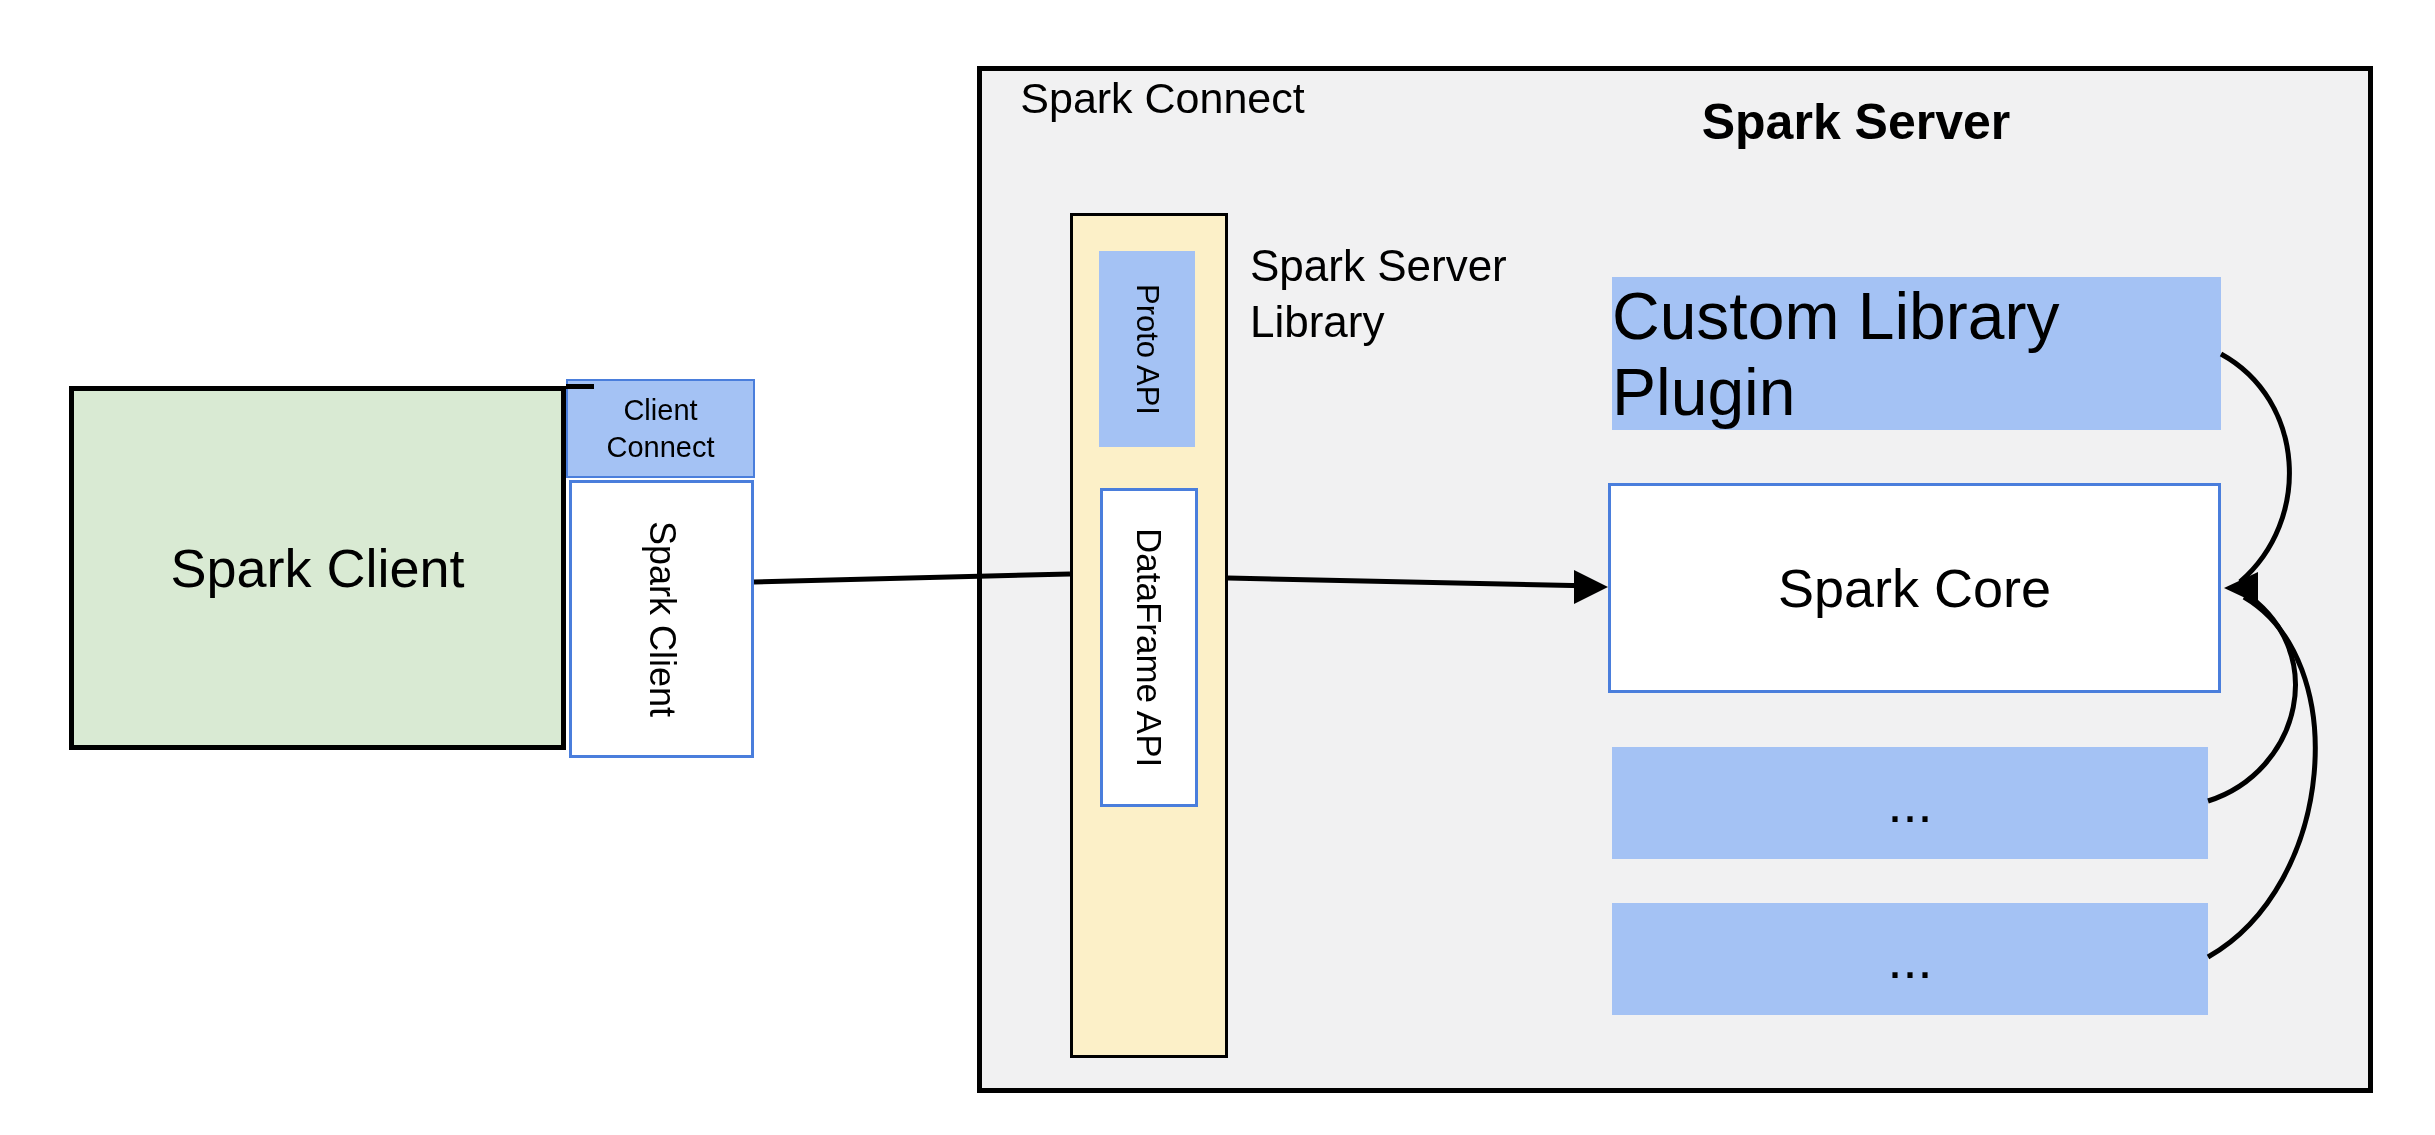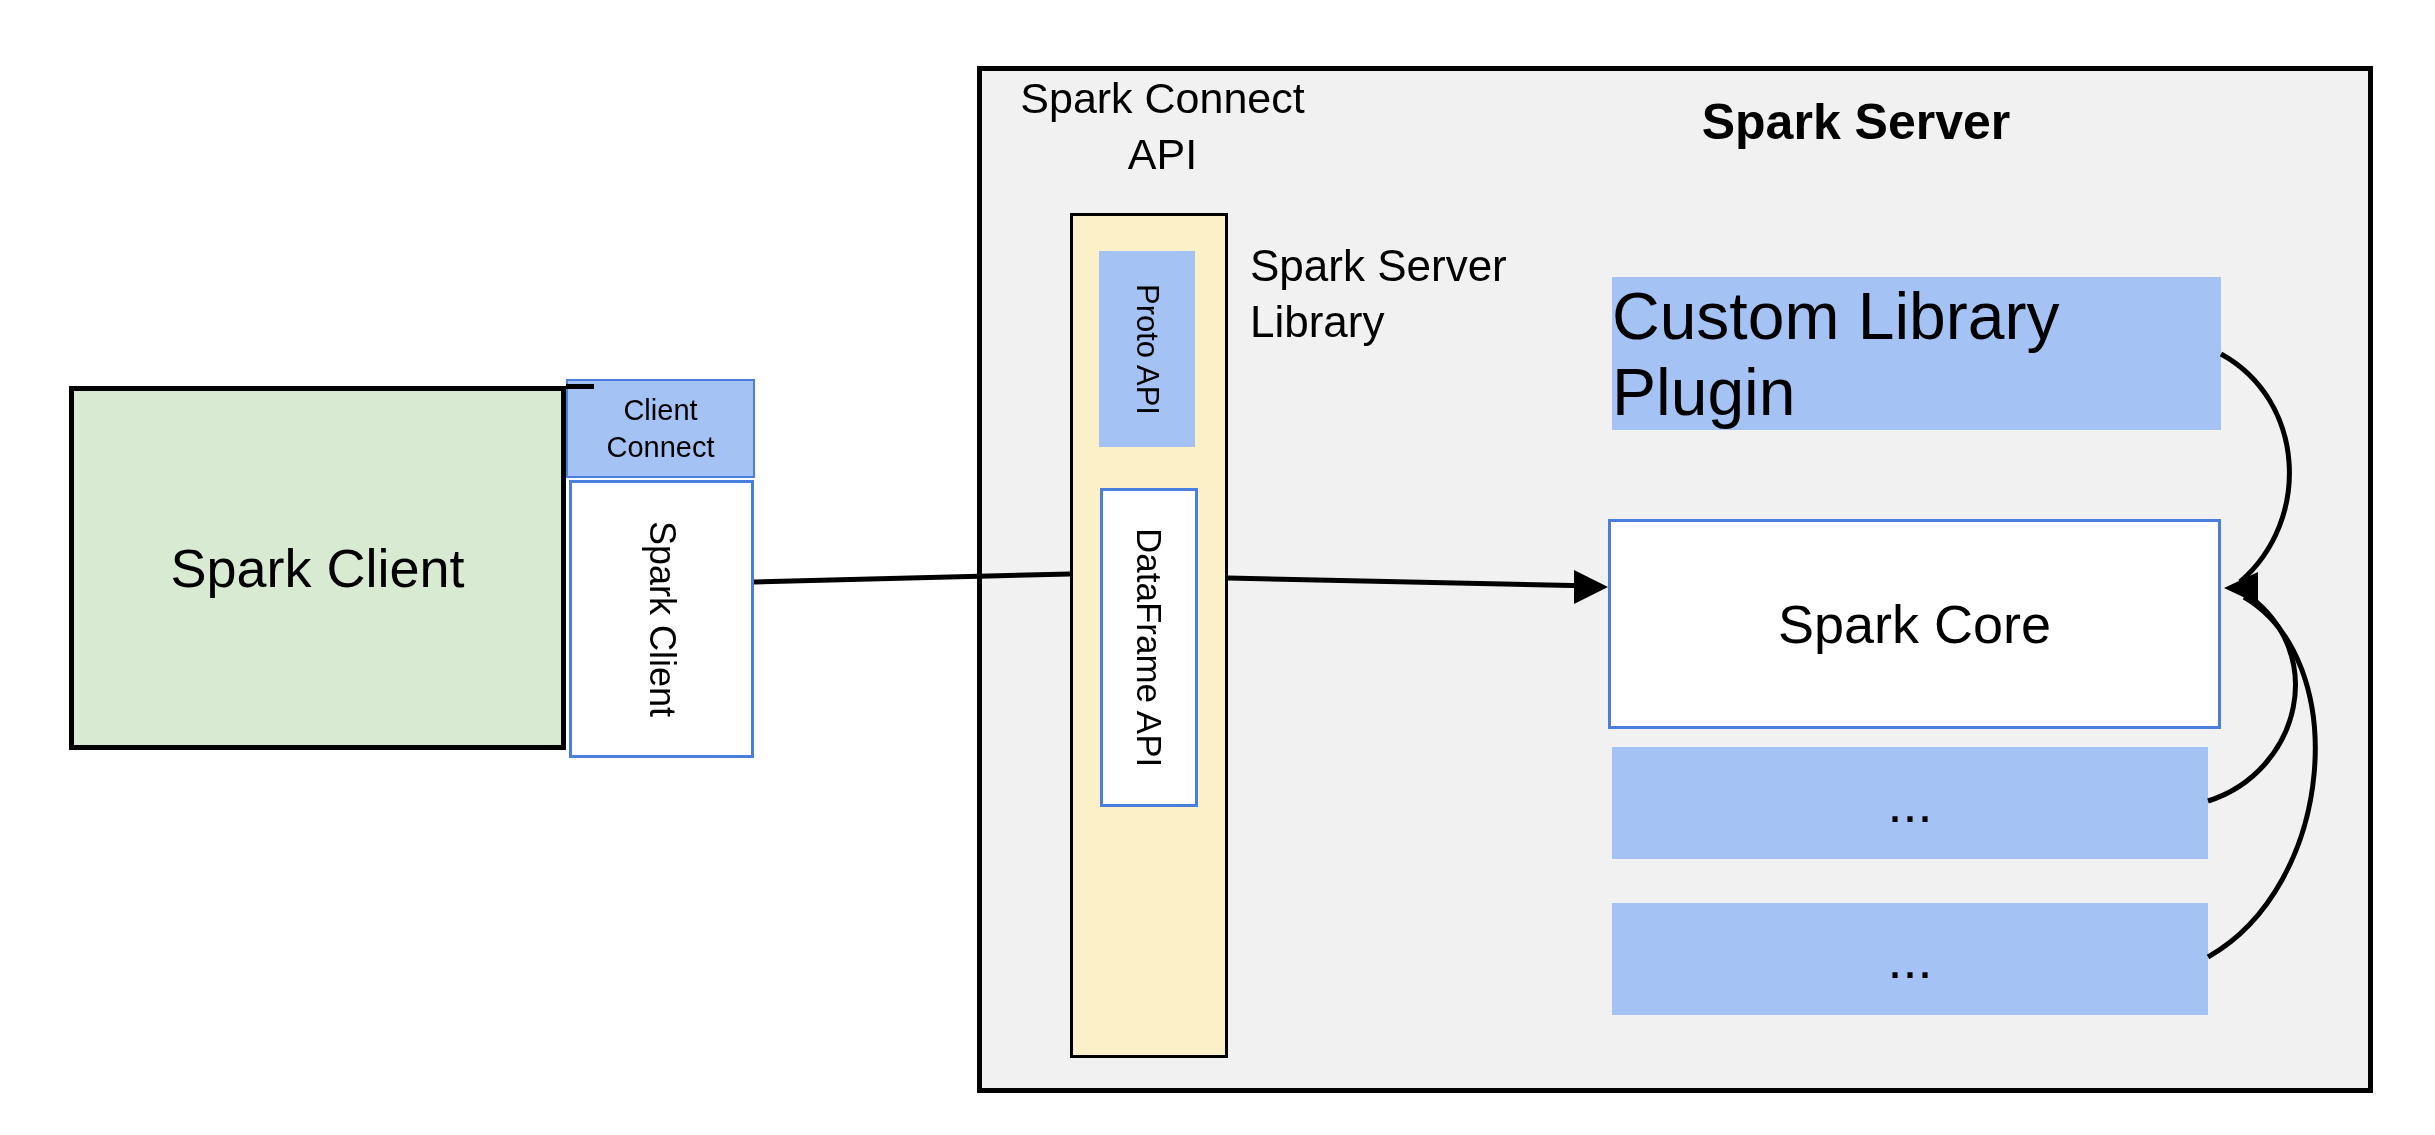--- a/index.html
+++ b/index.html
@@ -72,21 +72,20 @@
     left:1612px;top:277px;width:609px;height:153px;
     background:#A4C2F4;z-index:3;
     display:flex;align-items:center;justify-content:center;
     font-size:66px;
   }
   .core-box{
     left:1608px;top:483px;width:613px;height:210px;
     background:#fff;border:3px solid #4A7EDC;z-index:3;
     display:flex;align-items:center;justify-content:center;
     font-size:54px;
-    margin-top:36px;
   }
   .slot-box{
     left:1612px;width:596px;height:112px;
     background:#A4C2F4;z-index:3;
     display:flex;align-items:center;justify-content:center;
     font-size:54px;
   }
   .slot-1{top:747px;}
   .slot-2{top:903px;}
   
@@ -94,21 +93,20 @@
 </style>
 </head>
 <body>
 
 <div id="canvas">
 
   <div class="abs outer-box"></div>
 
   <div class="abs connect-title">
     <div>Spark Connect</div>
-    <div>API</div>
   </div>
 
   <div class="abs server-title">Spark Server</div>
 
   <div class="abs yellow-box"></div>
 
   <div class="abs proto-box">
     <span class="vtext">Proto  API</span>
   </div>
 

